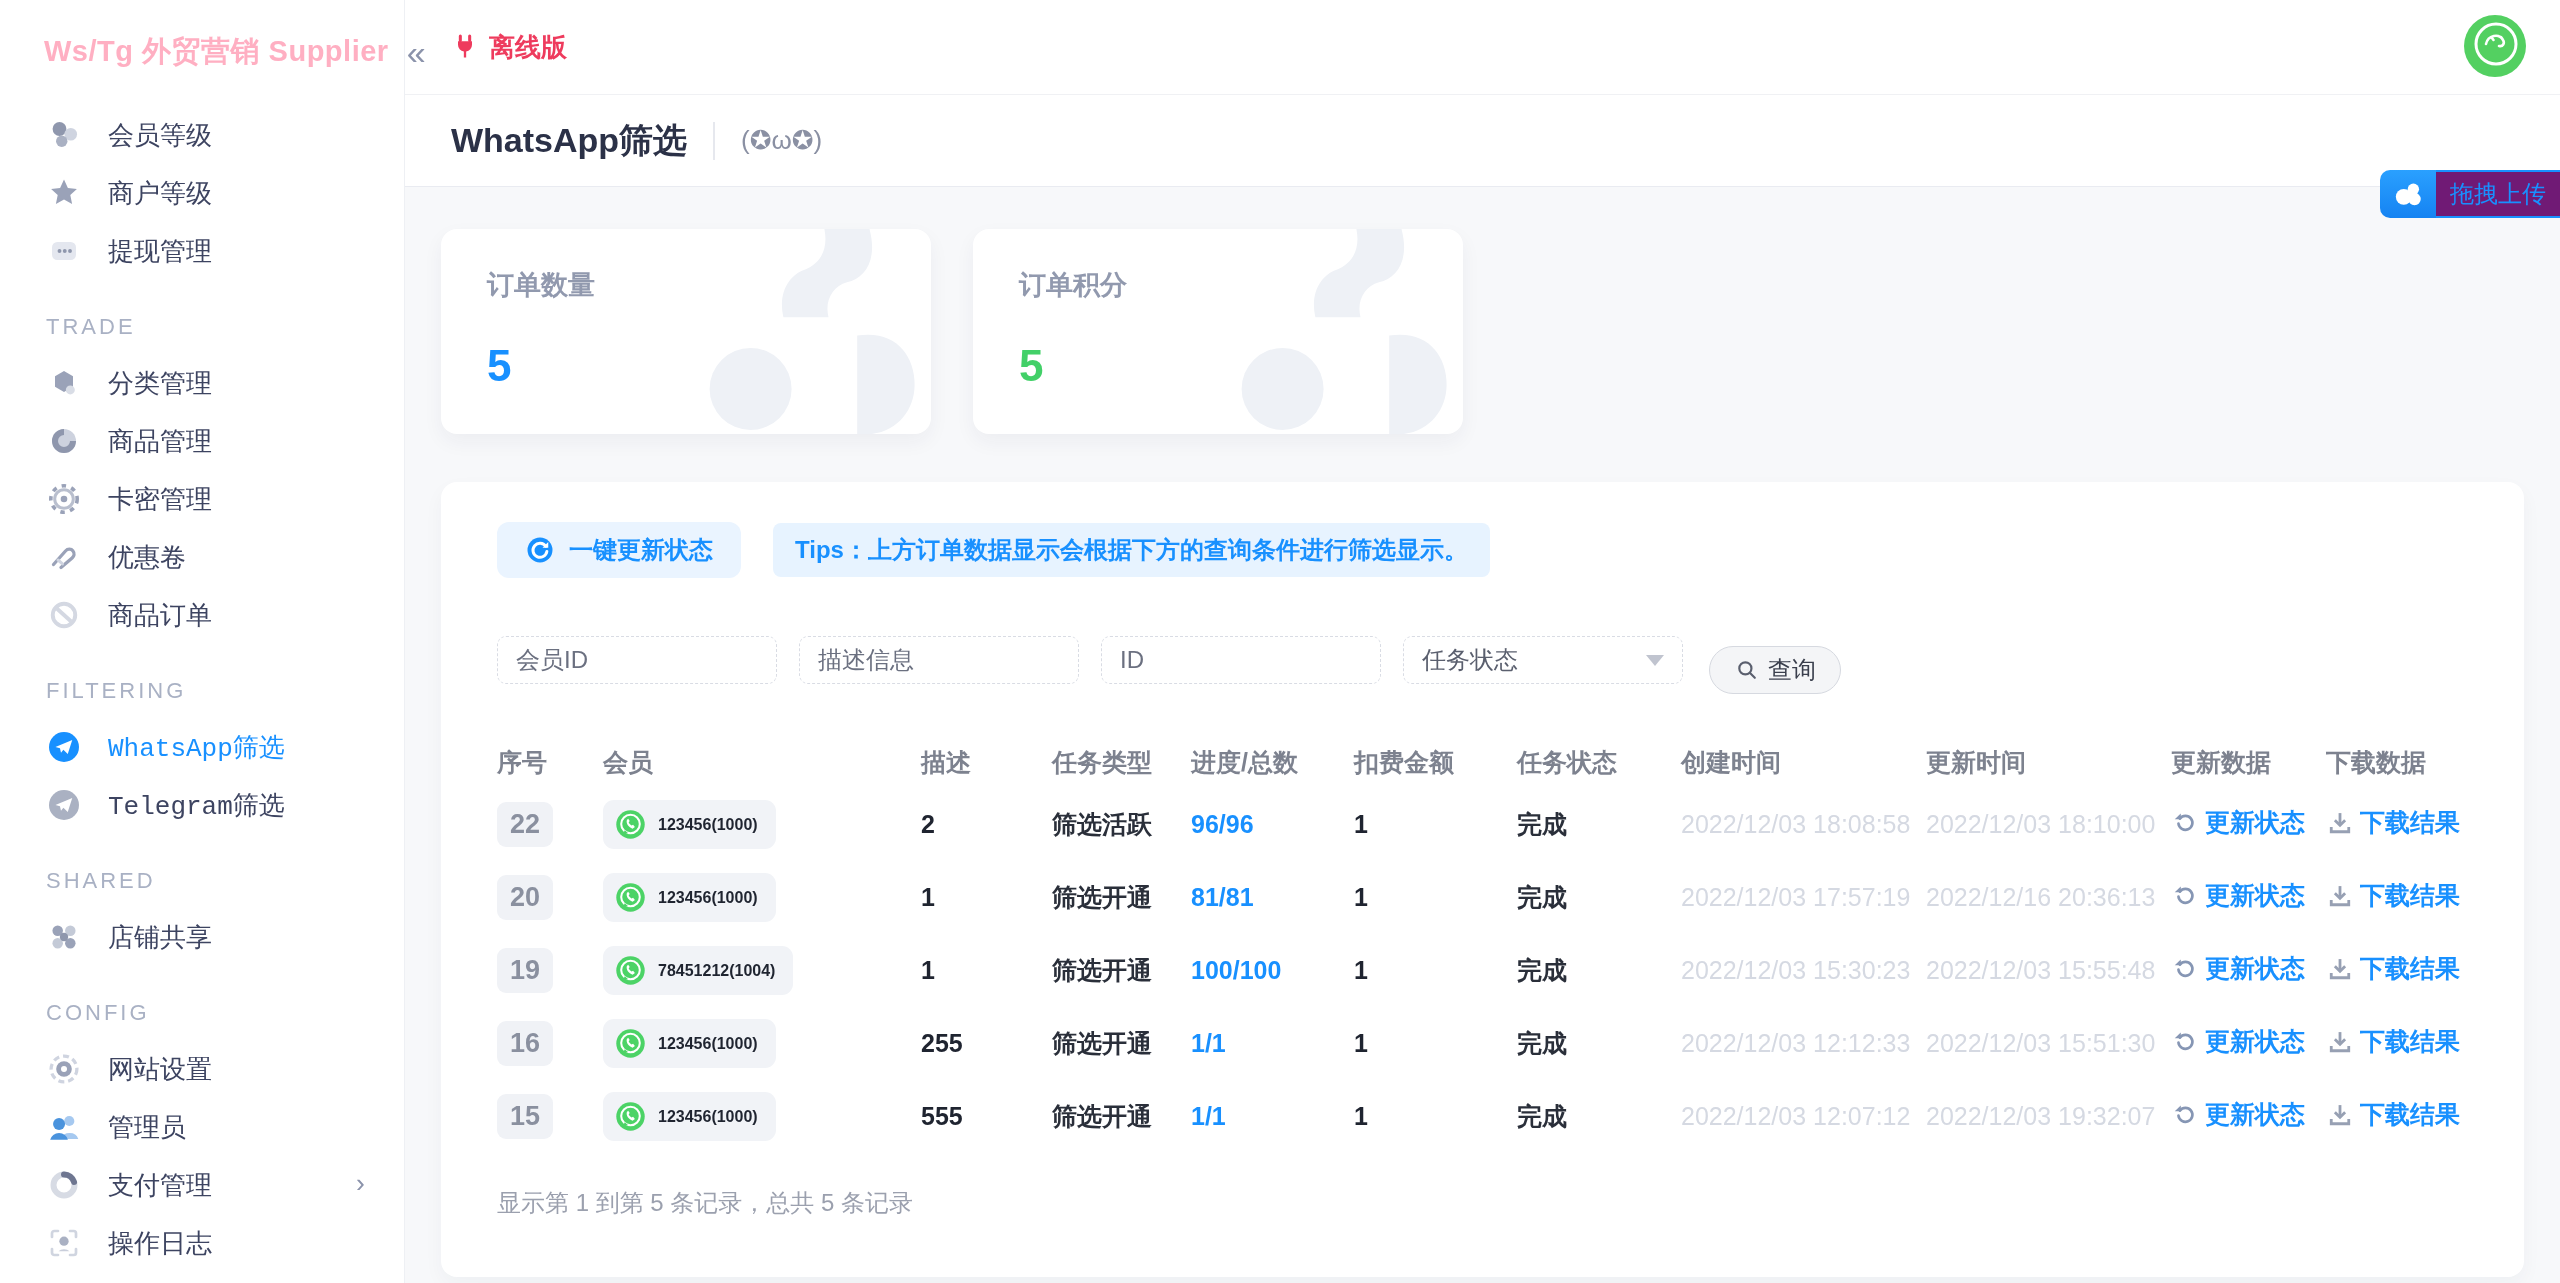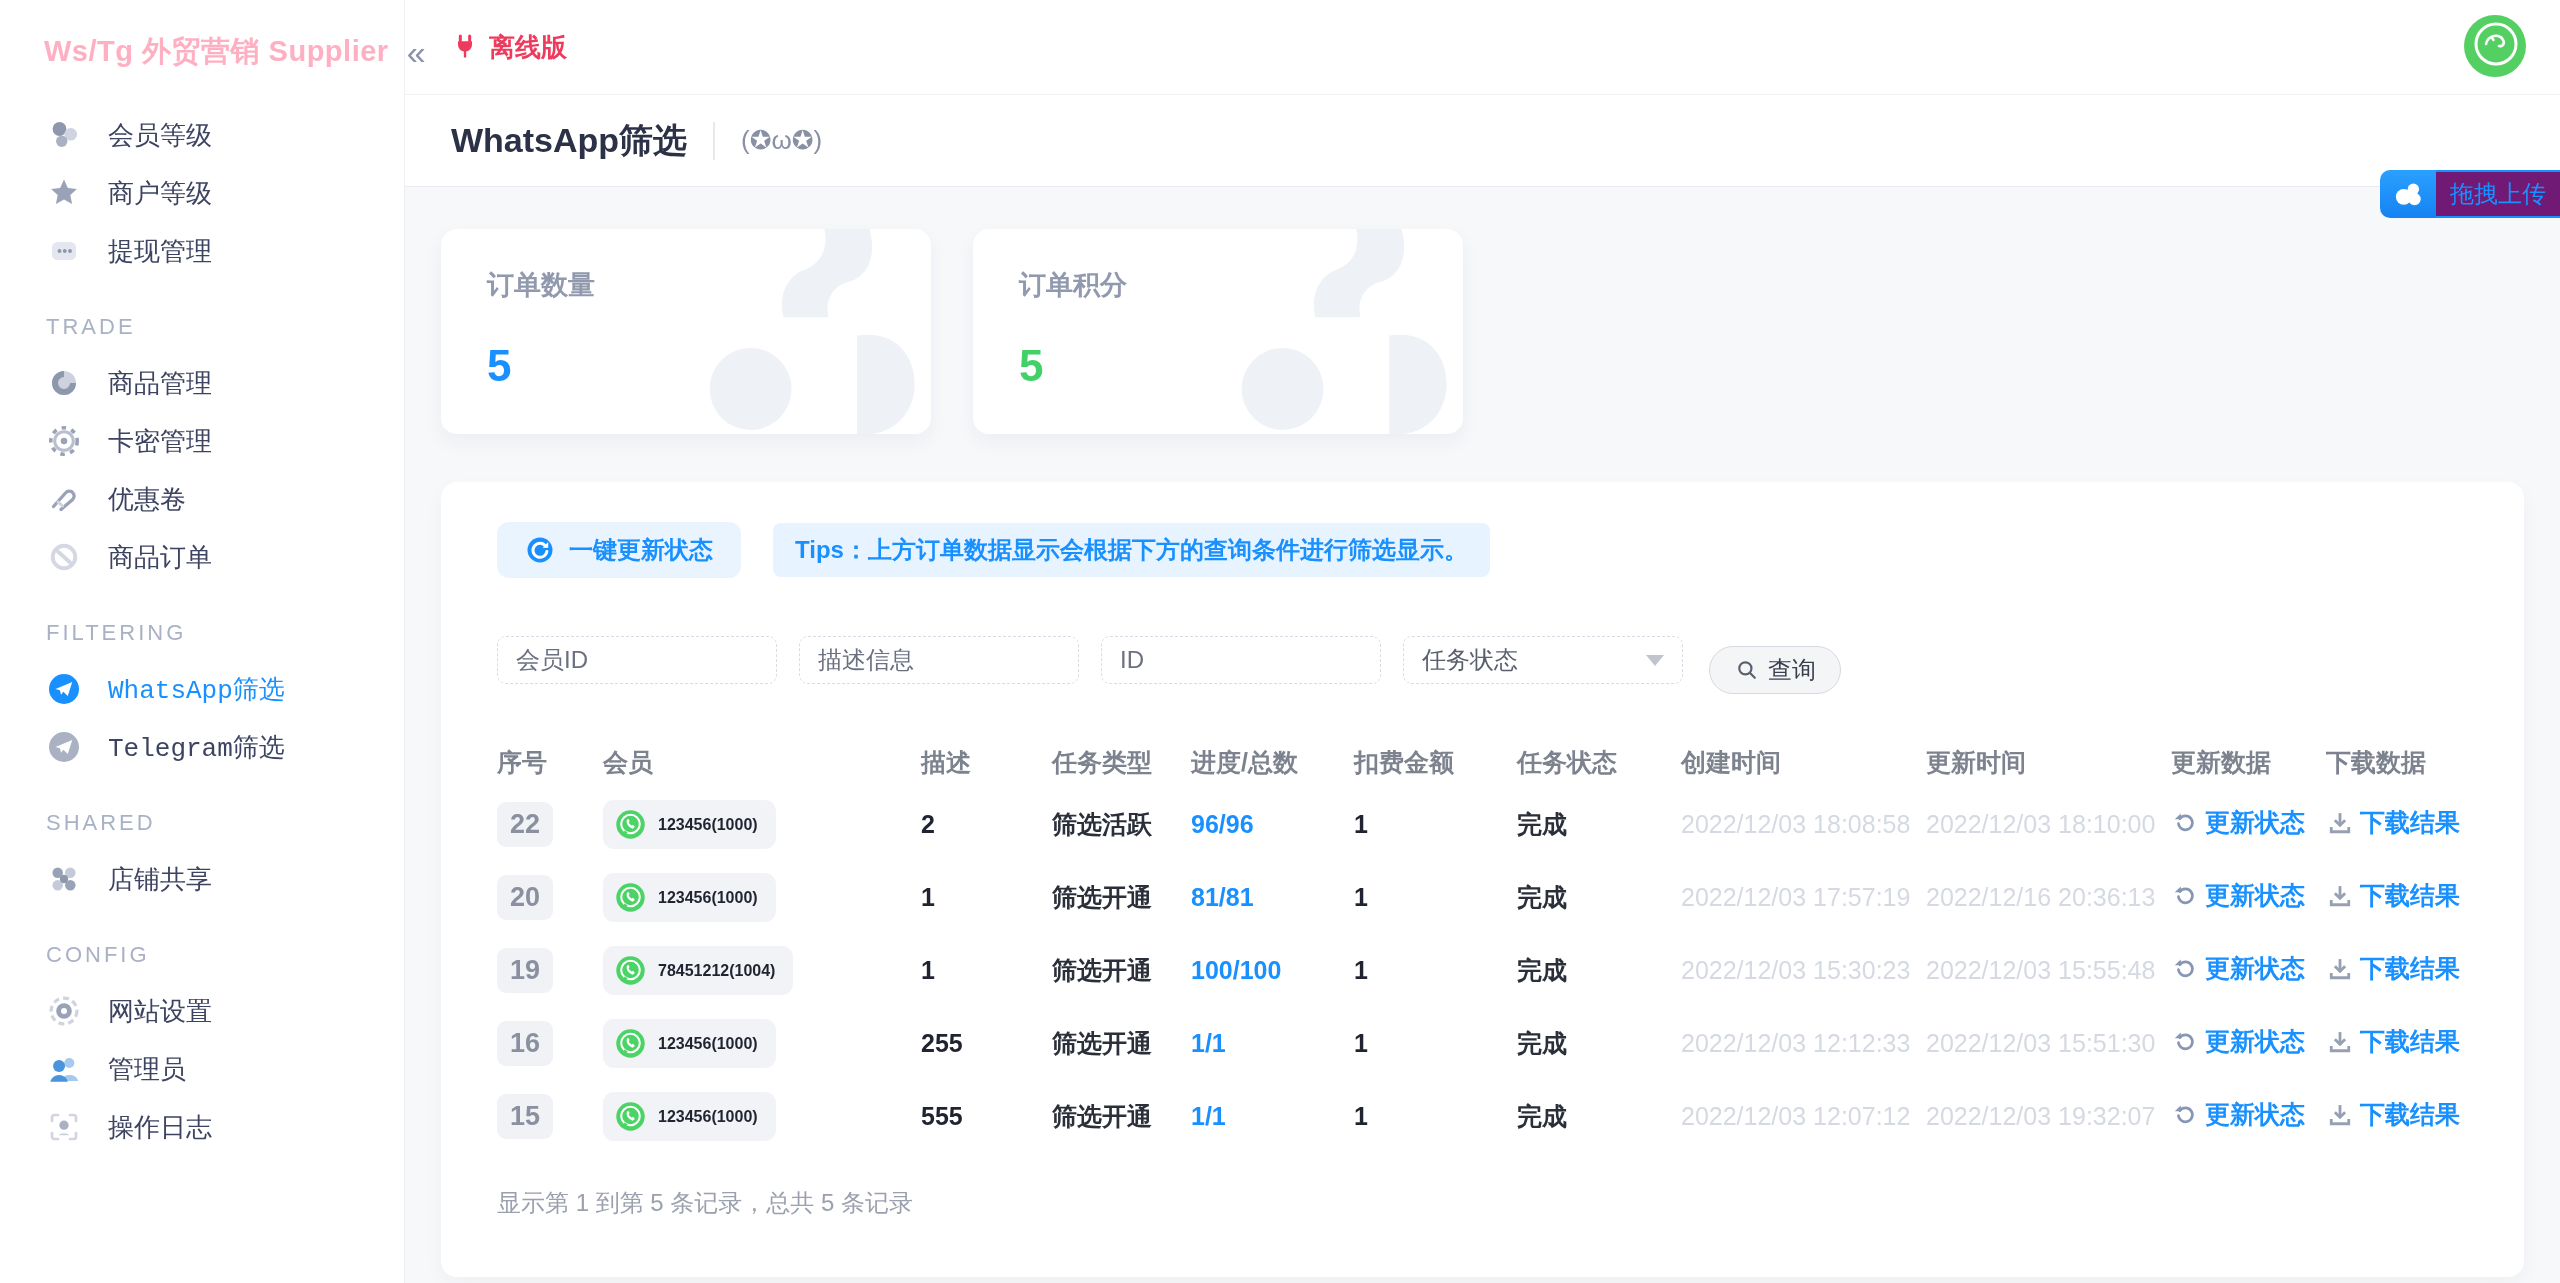--- a/index.html
+++ b/index.html
@@ -166,20 +166,29 @@
         </span>
       <span>提现管理</span>
     </div>
   </div>
 
   <div class="nav-group">
     <div class="nav-section">TRADE</div>
     <div class="nav-item">
       <span class="icon">
           <svg viewBox="0 0 24 24">
+            <path d="M12 4l6 3.5v7L12 18l-6-3.5v-7z" fill="#9aa2b8"></path>
+            <circle cx="16.2" cy="16.6" r="3" fill="#d9dde6"></circle>
+          </svg>
+        </span>
+      <span>分类管理</span>
+    </div>
+    <div class="nav-item">
+      <span class="icon">
+          <svg viewBox="0 0 24 24">
             <circle cx="12" cy="12" r="8" fill="#cdd2de"></circle>
             <path d="M12 4a8 8 0 108 8h-4a4 4 0 11-4-4z" fill="#8f97ad"></path>
           </svg>
         </span>
       <span>商品管理</span>
     </div>
     <div class="nav-item">
       <span class="icon">
           <svg viewBox="0 0 24 24">
             <circle cx="12" cy="12" r="6.2" fill="none" stroke="#b9bfce" stroke-width="2"></circle>
@@ -262,20 +271,30 @@
     <div class="nav-item">
       <span class="icon">
           <svg viewBox="0 0 24 24">
             <circle cx="15.5" cy="8" r="3.4" fill="#a6c9f0"></circle>
             <path d="M10 20a6 5.5 0 0111.5 0z" fill="#a6c9f0"></path>
             <circle cx="8.7" cy="10" r="4" fill="#4a93dd"></circle>
             <path d="M2.8 20.5a6 5.5 0 0111.8 0z" fill="#4a93dd"></path>
           </svg>
         </span>
       <span>管理员</span>
+    </div>
+    <div class="nav-item">
+      <span class="icon">
+          <svg viewBox="0 0 24 24">
+            <circle cx="12" cy="12" r="7" fill="none" stroke="#d7dbe4" stroke-width="4"></circle>
+            <path d="M12 5a7 7 0 016.7 5" fill="none" stroke="#6e7690" stroke-width="4" stroke-linecap="round"></path>
+          </svg>
+        </span>
+      <span>支付管理</span>
+      <span class="chev">›</span>
     </div>
     <div class="nav-item">
       <span class="icon">
           <svg viewBox="0 0 24 24">
             <path d="M4 8V5.5A1.5 1.5 0 015.5 4H8M16 4h2.5A1.5 1.5 0 0120 5.5V8M20 16v2.5a1.5 1.5 0 01-1.5 1.5H16M8 20H5.5A1.5 1.5 0 014 18.5V16" stroke="#d0d5e0" stroke-width="1.8" fill="none" stroke-linecap="round"></path>
             <circle cx="12" cy="10.8" r="3.1" fill="#aab1c3"></circle>
             <path d="M8.3 17.5a4.8 3.6 0 017.4 0z" fill="#c9cedb"></path>
           </svg>
         </span>
       <span>操作日志</span>

